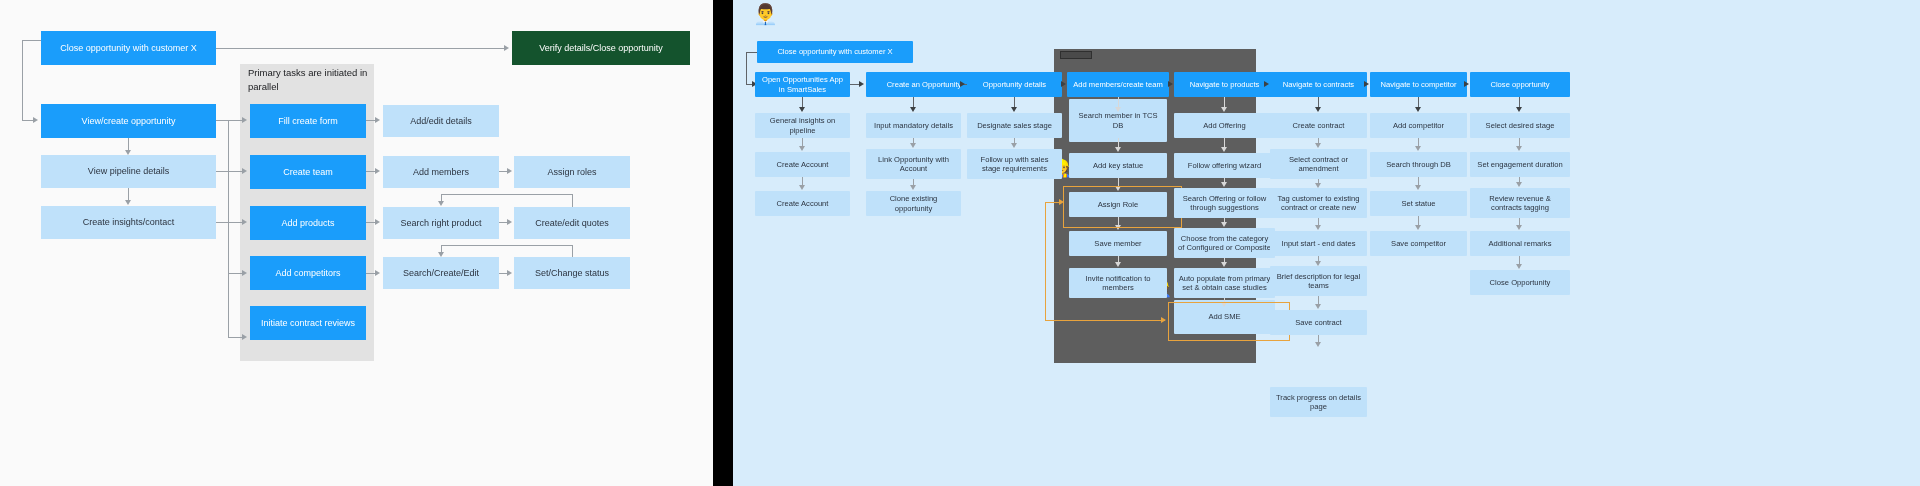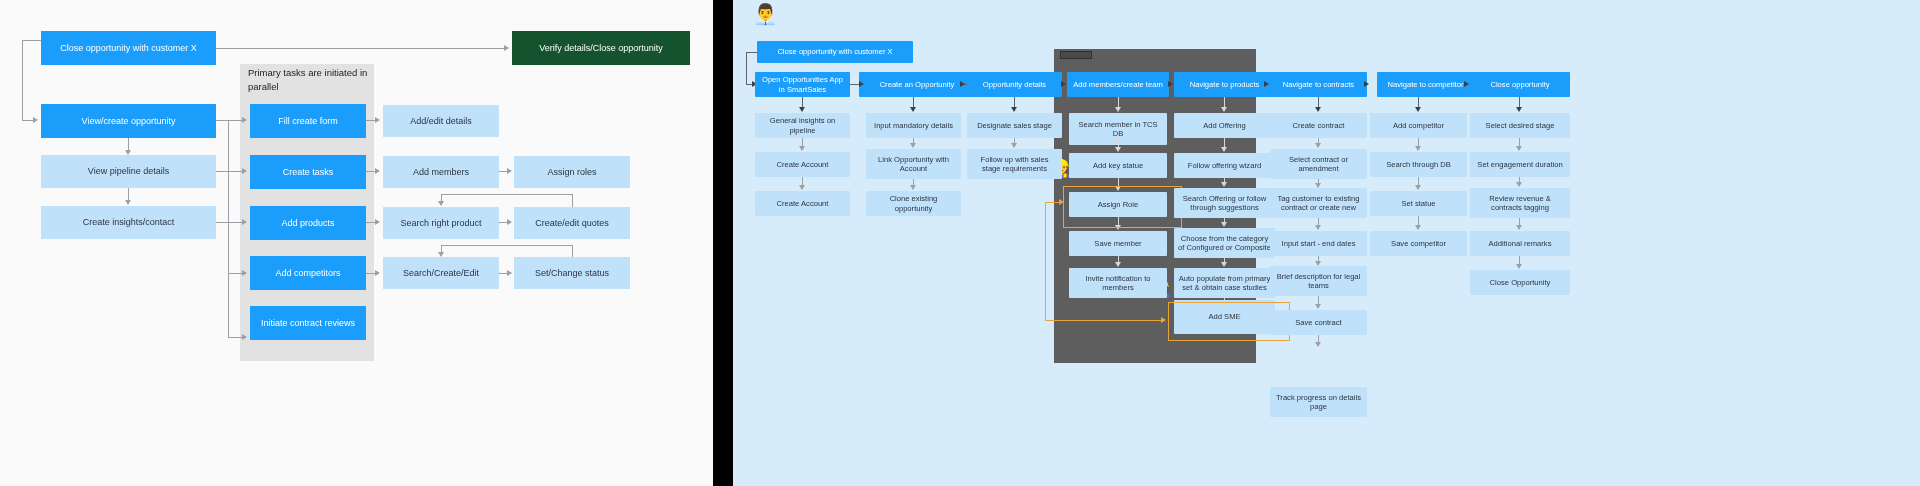--- a/index.html
+++ b/index.html
@@ -90,21 +90,21 @@
     <div class="ln h" style="left:228px;top:273px;width:14px;"></div>
     <div class="arw r" style="left:242px;top:269.5px;"></div>
 
     <div class="ln h" style="left:228px;top:337px;width:14px;"></div>
     <div class="arw r" style="left:242px;top:333.5px;"></div>
 
     <div class="ln h" style="left:216px;top:171px;width:12px;"></div>
     <div class="ln h" style="left:216px;top:222px;width:12px;"></div>
 
     <div class="node n-primary" style="left:250px;top:104px;width:116px;height:34px;">Fill create form</div>
-    <div class="node n-primary" style="left:250px;top:155px;width:116px;height:34px;">Create tasks</div>
+    <div class="node n-primary" style="left:250px;top:155px;width:116px;height:34px;">Create team</div>
     <div class="node n-primary" style="left:250px;top:206px;width:116px;height:34px;">Add products</div>
     <div class="node n-primary" style="left:250px;top:256px;width:116px;height:34px;">Add competitors</div>
     <div class="node n-primary" style="left:250px;top:306px;width:116px;height:34px;">Initiate contract reviews</div>
 
     <div class="node n-light" style="left:383px;top:105px;width:116px;height:32px;">Add/edit details</div>
     <div class="node n-light" style="left:383px;top:156px;width:116px;height:32px;">Add members</div>
     <div class="node n-light" style="left:383px;top:207px;width:116px;height:32px;">Search right product</div>
     <div class="node n-light" style="left:383px;top:257px;width:116px;height:32px;">Search/Create/Edit</div>
 
     <div class="node n-light" style="left:514px;top:156px;width:116px;height:32px;">Assign roles</div>
@@ -150,26 +150,26 @@
     <div class="avatar sm" style="left:418px;top:280px;">👷</div>
 
     <div class="node n-primary" style="left:24px;top:41px;width:156px;height:22px;">Close opportunity with customer X</div>
 
     <div class="ln v dk" style="left:13px;top:52px;height:32px;"></div>
     <div class="ln h dk" style="left:13px;top:52px;width:11px;"></div>
     <div class="ln h dk" style="left:13px;top:84px;width:6px;"></div>
     <div class="arw r dk" style="left:19px;top:80.5px;"></div>
 
     <div class="node n-primary" style="left:22px;top:72px;width:95px;height:25px;">Open Opportunities App in SmartSales</div>
-    <div class="node n-primary" style="left:126px;top:72px;width:116px;height:25px;">Create an Opportunity</div>
+    <div class="node n-primary" style="left:133px;top:72px;width:116px;height:25px;">Create an Opportunity</div>
     <div class="node n-primary" style="left:234px;top:72px;width:95px;height:25px;">Opportunity details</div>
     <div class="node n-primary" style="left:334px;top:72px;width:102px;height:25px;">Add members/create team</div>
     <div class="node n-primary" style="left:441px;top:72px;width:101px;height:25px;">Navigate to products</div>
     <div class="node n-primary" style="left:537px;top:72px;width:97px;height:25px;">Navigate to contracts</div>
-    <div class="node n-primary" style="left:637px;top:72px;width:97px;height:25px;margin-left:7px;">Navigate to competitor</div>
+    <div class="node n-primary" style="left:637px;top:72px;width:97px;height:25px;">Navigate to competitor</div>
     <div class="node n-primary" style="left:737px;top:72px;width:100px;height:25px;">Close opportunity</div>
 
     <div class="ln h dk" style="left:117px;top:84px;width:9px;"></div>
     <div class="arw r dk" style="left:126px;top:80.5px;"></div>
     <div class="ln h dk" style="left:228px;top:84px;width:-0px;"></div>
     <div class="ln h dk" style="left:228px;top:84px;width:0px;"></div>
     <div class="ln h dk" style="left:228px;top:84px;width:-1px;"></div>
     <div class="ln h dk" style="left:228px;top:84px;width:-2px;"></div>
     <div class="ln h dk" style="left:228px;top:84px;width:-3px;"></div>
     <div class="ln h dk" style="left:228px;top:84px;width:-4px;"></div>
@@ -214,21 +214,21 @@
     <div class="ln v" style="left:180px;top:179px;height:6px;"></div>
     <div class="arw d" style="left:176.5px;top:185px;"></div>
 
     <div class="node n-light" style="left:234px;top:113px;width:95px;height:25px;">Designate sales stage</div>
     <div class="node n-light" style="left:234px;top:149px;width:95px;height:30px;">Follow up with sales stage requirements</div>
     <div class="ln v dk" style="left:281px;top:97px;height:10px;"></div>
     <div class="arw d dk" style="left:277.5px;top:107px;"></div>
     <div class="ln v" style="left:281px;top:138px;height:5px;"></div>
     <div class="arw d" style="left:277.5px;top:143px;"></div>
 
-    <div class="node n-light" style="left:336px;top:113px;width:98px;height:32px;">Search member in TCS DB</div>
+    <div class="node n-light" style="left:336px;top:99px;width:98px;height:43px;">Search member in TCS DB</div>
     <div class="node n-light" style="left:336px;top:153px;width:98px;height:25px;">Add key statue</div>
     <div class="node n-light" style="left:336px;top:192px;width:98px;height:25px;">Assign Role</div>
     <div class="node n-light" style="left:336px;top:231px;width:98px;height:25px;">Save member</div>
     <div class="node n-light" style="left:336px;top:268px;width:98px;height:30px;">Invite notification to members</div>
     <div class="ln v wt" style="left:385px;top:97px;height:10px;"></div>
     <div class="arw d wt" style="left:381.5px;top:107px;"></div>
     <div class="ln v wt" style="left:385px;top:138px;height:9px;"></div>
     <div class="arw d wt" style="left:381.5px;top:147px;"></div>
     <div class="ln v wt" style="left:385px;top:178px;height:8px;"></div>
     <div class="arw d wt" style="left:381.5px;top:186px;"></div>

